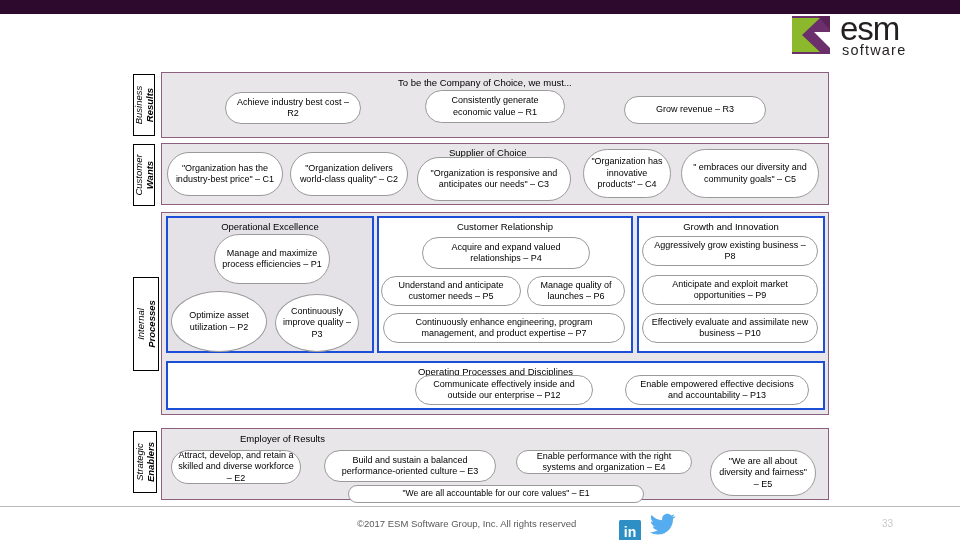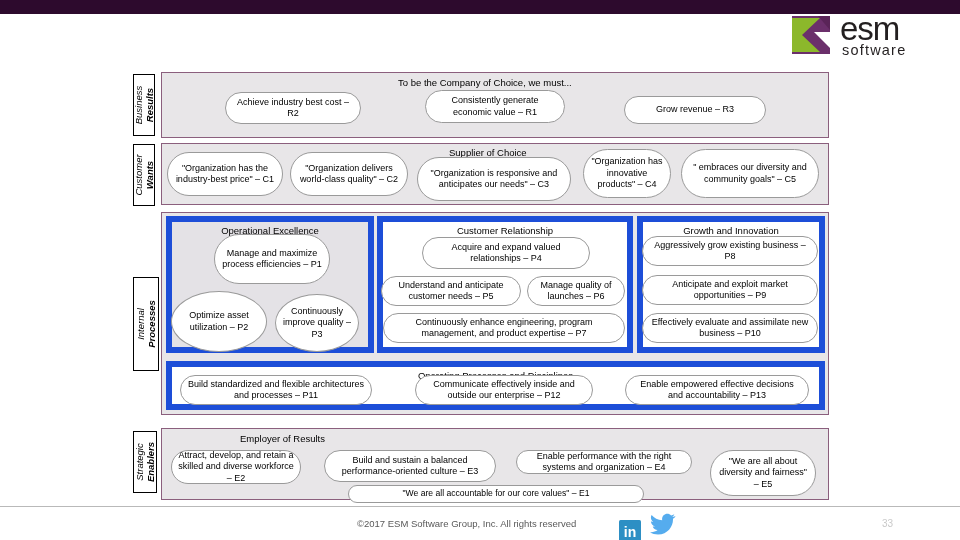--- a/index.html
+++ b/index.html
@@ -92,21 +92,21 @@
     line-height: 11.5px;
     color: #000;
     padding: 2px 6px;
   }
   .pill.oval { border-radius: 50%; }
 
   
   .themebox {
     position: absolute;
     box-sizing: border-box;
-    border: 6px solid #1d4ed8;
+    border: 2px solid #1d4ed8;
   }
   .themebox.gray { background: #e4e2e6; }
   .themebox.white { background: #ffffff; }
   .theme-hdr {
     position: absolute;
     width: 100%;
     text-align: center;
     font-size: 9.5px;
     color: #000;
     top: 3px;
@@ -208,21 +208,20 @@
   <div class="themebox white" style="left:637px; top:216px; width:188px; height:137px;">
     <div class="theme-hdr">Growth and Innovation</div>
   </div>
   <div class="pill" style="left:642px; top:236px; width:176px; height:30px;">Aggressively grow existing business – P8</div>
   <div class="pill" style="left:642px; top:275px; width:176px; height:30px;">Anticipate and exploit market opportunities – P9</div>
   <div class="pill" style="left:642px; top:313px; width:176px; height:30px;">Effectively evaluate and assimilate new business – P10</div>
 
   <div class="themebox white" style="left:166px; top:361px; width:659px; height:49px;">
     <div class="theme-hdr">Operating Processes and Disciplines</div>
   </div>
-  <div class="pill" style="left:180px; top:375px; width:192px; height:30px;">Build standardized and flexible architectures and processes – P11</div>
   <div class="pill" style="left:415px; top:375px; width:178px; height:30px;">Communicate effectively inside and outside our enterprise – P12</div>
   <div class="pill" style="left:625px; top:375px; width:184px; height:30px;">Enable empowered effective decisions and accountability – P13</div>
 
   <div class="band-label" style="left:133px; top:431px; width:24px; height:62px;">
     <span class="rot">
       <span class="w1">Strategic</span>
       <span class="w2">Enablers</span>
     </span>
   </div>
 

